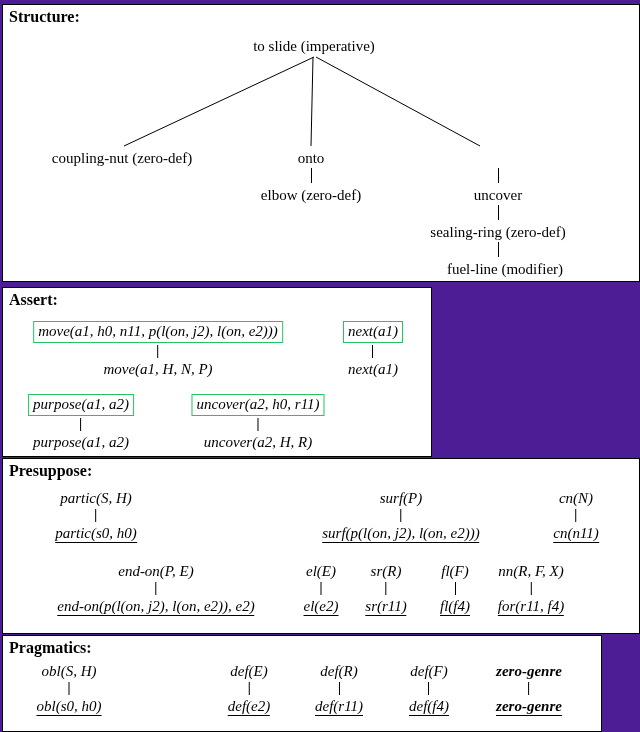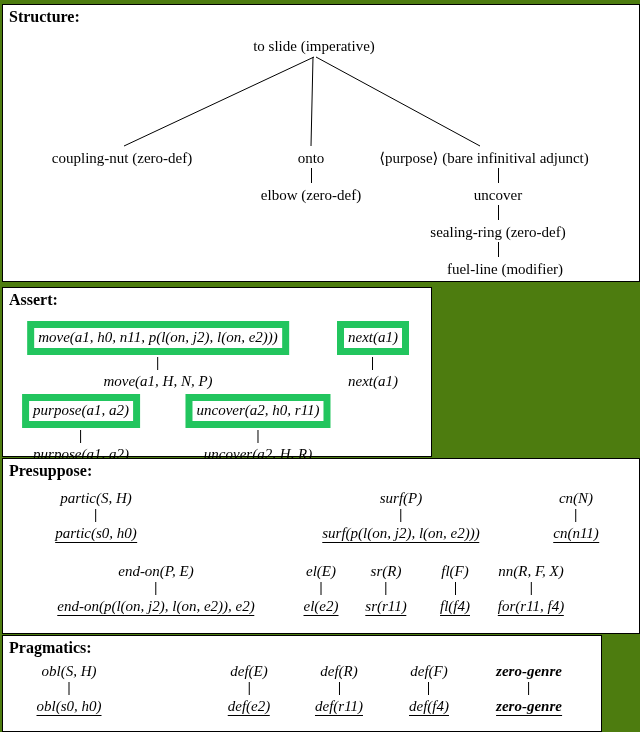--- a/index.html
+++ b/index.html
@@ -1,36 +1,36 @@
 <!DOCTYPE html>
 <html><head>
 <meta charset="utf-8">
 <style>
   html,body{margin:0;padding:0;}
   body{
     width:640px;height:732px;background:#fff;color:#000;
     font-family:"Liberation Serif","DejaVu Serif",serif;
   }
-  .canvas{position:relative;width:640px;height:732px;background:#4d7c0f;overflow:hidden;}
+  .canvas{position:relative;width:640px;height:732px;background:#4c1d95;overflow:hidden;}
   .sec{position:absolute;border:1px solid #000;background:#fff;}
   .sec-label{
     position:absolute;left:6px;top:2px;
     font-weight:700;font-size:16px;line-height:19px;white-space:nowrap;
   }
   .node{
     position:absolute;transform:translateX(-50%);
     white-space:nowrap;font-size:15px;line-height:18px;
   }
   .stack{
     position:absolute;transform:translateX(-50%);
     display:flex;flex-direction:column;align-items:center;
   }
   .math{font-style:italic;font-size:15px;line-height:18px;white-space:nowrap;}
   .vline{width:1px;height:13px;background:#000;margin:2px 0;}
-  .boxed{border:7px solid #22c55e;padding:0 4px 2px 4px;}
+  .boxed{border:1px solid #22c55e;padding:0 4px 2px 4px;}
   .und{border-bottom:1px solid #000;}
   .edges{position:absolute;left:0;top:0;}
 </style>
 </head>
 <body>
 
 <div class="canvas">
 
   <div class="sec" style="left:2px;top:4px;width:636px;height:276px;">
     <svg class="edges" width="634" height="274" viewBox="0 0 634 274">
@@ -39,21 +39,20 @@
       <line x1="313" y1="52" x2="477" y2="141" stroke="#000" stroke-width="1"></line>
       <line x1="308.5" y1="163" x2="308.5" y2="178" stroke="#000" stroke-width="1"></line>
       <line x1="495.5" y1="163" x2="495.5" y2="178" stroke="#000" stroke-width="1"></line>
       <line x1="495.5" y1="200" x2="495.5" y2="215" stroke="#000" stroke-width="1"></line>
       <line x1="495.5" y1="237" x2="495.5" y2="252" stroke="#000" stroke-width="1"></line>
     </svg>
     <span class="sec-label">Structure:</span>
     <div class="node" style="left:119px;top:144px;">coupling-nut (zero-def)</div>
     <div class="node" style="left:311px;top:32px;">to slide (imperative)</div>
     <div class="node" style="left:308px;top:144px;">onto</div>
-    <div class="node" style="left:481px;top:144px;">⟨purpose⟩ (bare infinitival adjunct)</div>
     <div class="node" style="left:308px;top:181px;">elbow (zero-def)</div>
     <div class="node" style="left:495px;top:181px;">uncover</div>
     <div class="node" style="left:495px;top:218px;">sealing-ring (zero-def)</div>
     <div class="node" style="left:495px;top:255px;margin-left:7px;">fuel-line (modifier)</div>
   </div>
 
   <div class="sec" style="left:2px;top:287px;width:428px;height:168px;">
     <span class="sec-label">Assert:</span>
 
     <div class="stack" style="left:155px;top:33px;">

